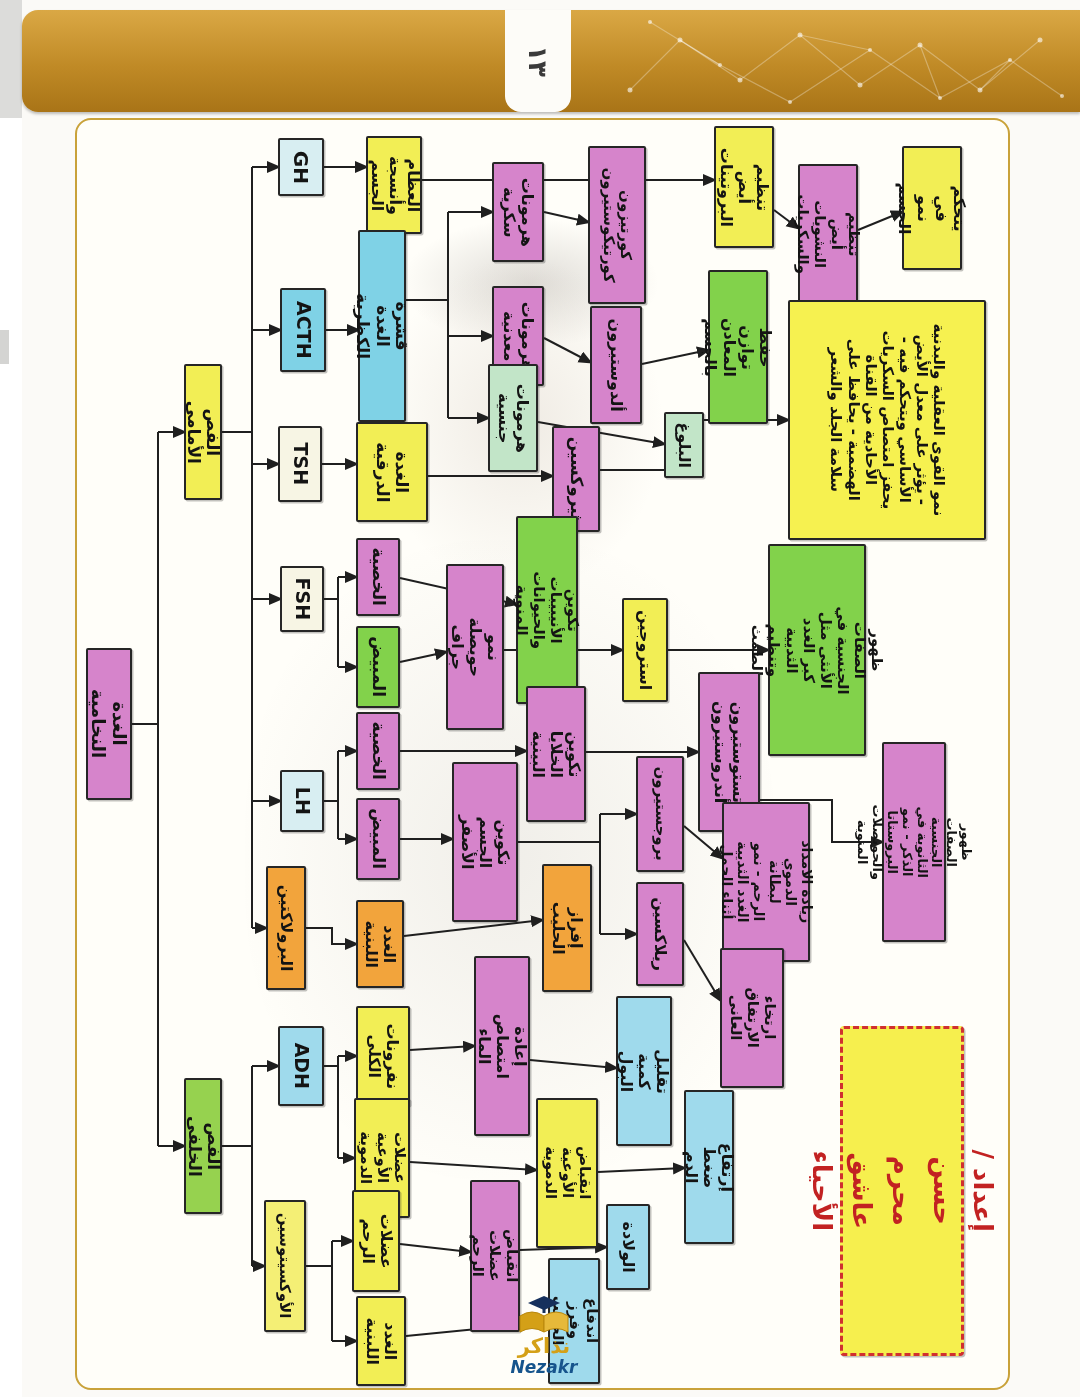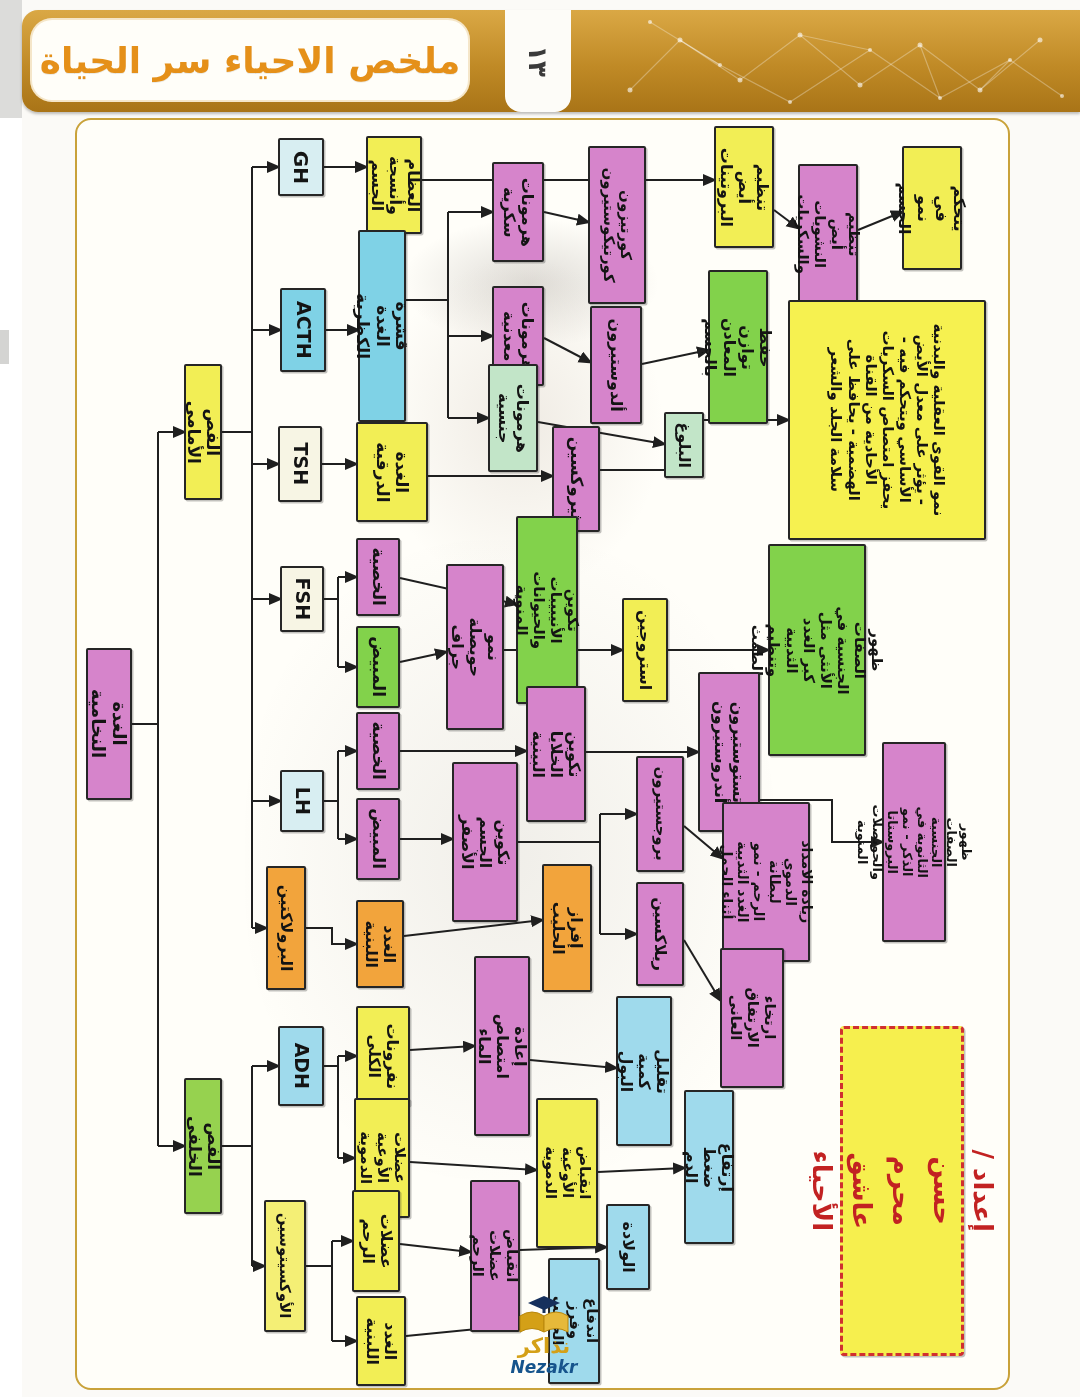--- a/index.html
+++ b/index.html
@@ -81,23 +81,20 @@
           <circle cx="430" cy="30" r="2.5"></circle>
           <circle cx="40" cy="12" r="2"></circle>
         <circle cx="110" cy="55" r="2"></circle>
           <circle cx="180" cy="92" r="2"></circle>
           <circle cx="260" cy="40" r="2"></circle>
         <circle cx="330" cy="88" r="2"></circle>
           <circle cx="400" cy="50" r="2"></circle>
           <circle cx="452" cy="86" r="2"></circle>
       </g>
     </svg>
-    <div class="title-plate">
-      <span class="title">ملخص الاحياء سر الحياة</span>
-    </div>
     <div class="page-num-notch">
       <span class="page-num">١٣</span>
     </div>
   </div>
 
   <div class="page"></div>
 
   <div class="wm-hair"></div>
   <div class="wm-head"></div>
   <div class="wm-body"></div>

